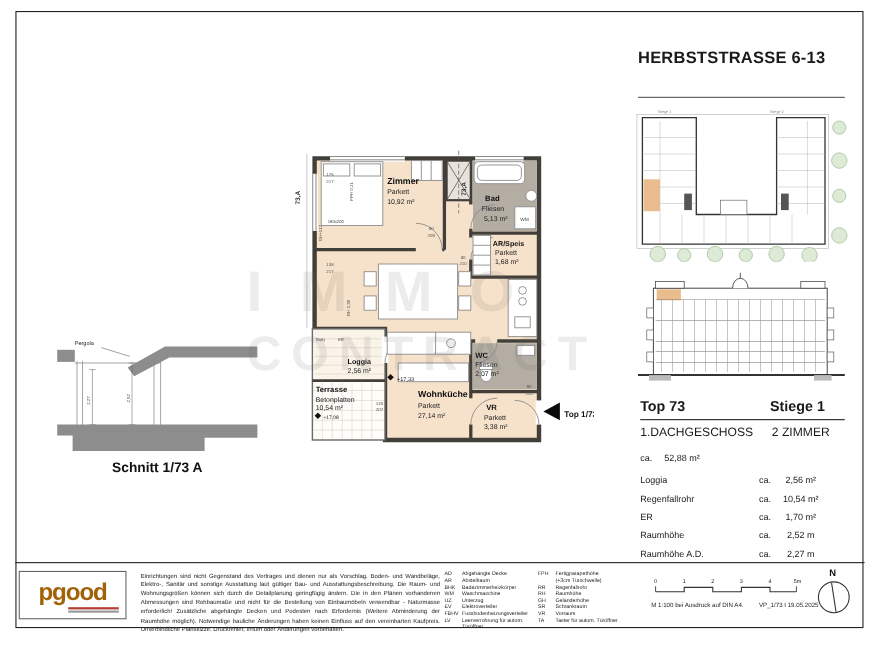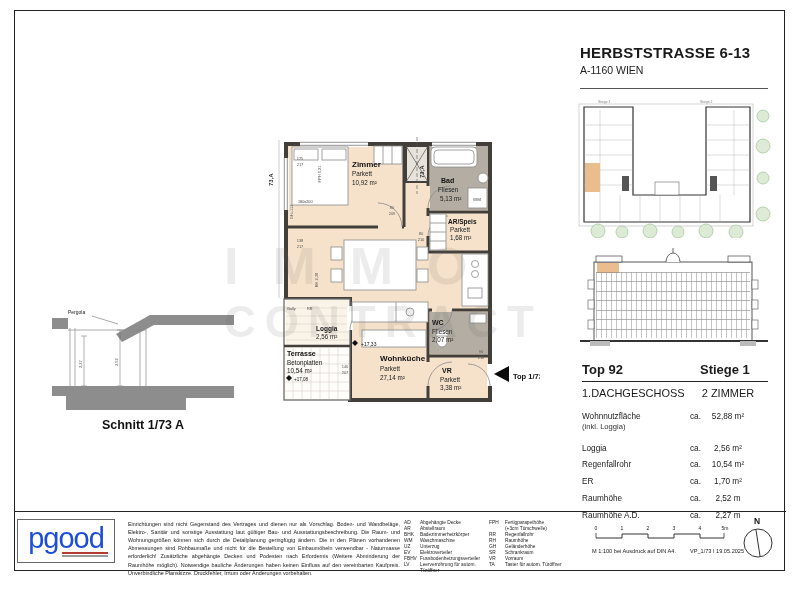--- a/index.html
+++ b/index.html
@@ -29,21 +29,21 @@
   .it-rows{margin-top:13px;font-size:8.2px;color:#222;}
   .irow{display:flex;margin-bottom:6.5px;align-items:flex-start;}
   .irow .lbl{width:108px;line-height:1.25;}
   .irow .lbl .s2{font-size:7.6px;color:#333;}
   .irow .ca{width:14px;}
   .irow .val{width:48px;text-align:center;}
   .irow.gap{margin-top:11px;}
 
   
   .logo{left:17px;top:519px;width:98px;height:44px;border:1.2px solid #666;box-sizing:border-box;text-align:center;}
-  .logo .wordmark{font-size:29px;font-weight:normal;letter-spacing:-1px;color:#1d4ed8;line-height:36px;}
+  .logo .wordmark{font-size:22px;font-weight:bold;letter-spacing:-1px;color:#a16207;line-height:36px;}
   .logo .bars{position:absolute;right:6px;bottom:5px;width:46px;}
   .logo .bars div{height:1.6px;background:#9a9a9a;margin-top:1.5px;}
   .logo .bars .red{background:#b43c34;}
   .disc{left:128px;top:520px;width:272px;font-size:5.4px;line-height:1.5;color:#222;text-align:justify;}
   .legend{font-size:4.8px;line-height:1.25;color:#222;}
   .lg1{left:404px;top:520px;width:84px;}
   .lg2{left:489px;top:520px;width:98px;}
   .lrow{display:flex;}
   .lrow .a{width:16px;flex:none;}
   .note{left:592px;top:548px;width:196px;font-size:5.6px;color:#222;display:flex;gap:14px;}
@@ -346,37 +346,34 @@
     </g>
     <rect x="597" y="263" width="22" height="10" fill="#eabd8e"></rect>
     <line x1="580" y1="341" x2="768" y2="341" stroke="#333" stroke-width="1.8"></line>
     <rect x="590" y="341" width="20" height="5" fill="#bbb"></rect>
     <rect x="740" y="341" width="16" height="5" fill="#bbb"></rect>
   </svg>
   <div class="abs facade-grid"></div>
 
   <div class="abs hdr">
     <h1>HERBSTSTRASSE 6-13</h1>
-    <div class="sub">A-1160 WIEN</div>
   </div>
   <div class="abs hdr-line"></div>
 
   <div class="abs info">
     <div class="it-head">
-      <span>Top 92</span>
+      <span>Top 73</span>
       <span class="rcol">Stiege 1</span>
     </div>
     <div class="it-sub">
       <span>1.DACHGESCHOSS</span>
       <span class="rcol">2 ZIMMER</span>
     </div>
     <div class="it-rows">
       <div class="irow">
-        <span class="lbl"><span>Wohnnutzfläche</span><br>
-          <span class="s2">(inkl. Loggia)</span></span>
         <span class="ca">ca.</span>
         <span class="val">52,88 m²</span>
       </div>
       <div class="irow gap">
         <span class="lbl">Loggia</span>
         <span class="ca">ca.</span>
         <span class="val">2,56 m²</span>
       </div>
       <div class="irow">
         <span class="lbl">Regenfallrohr</span>

